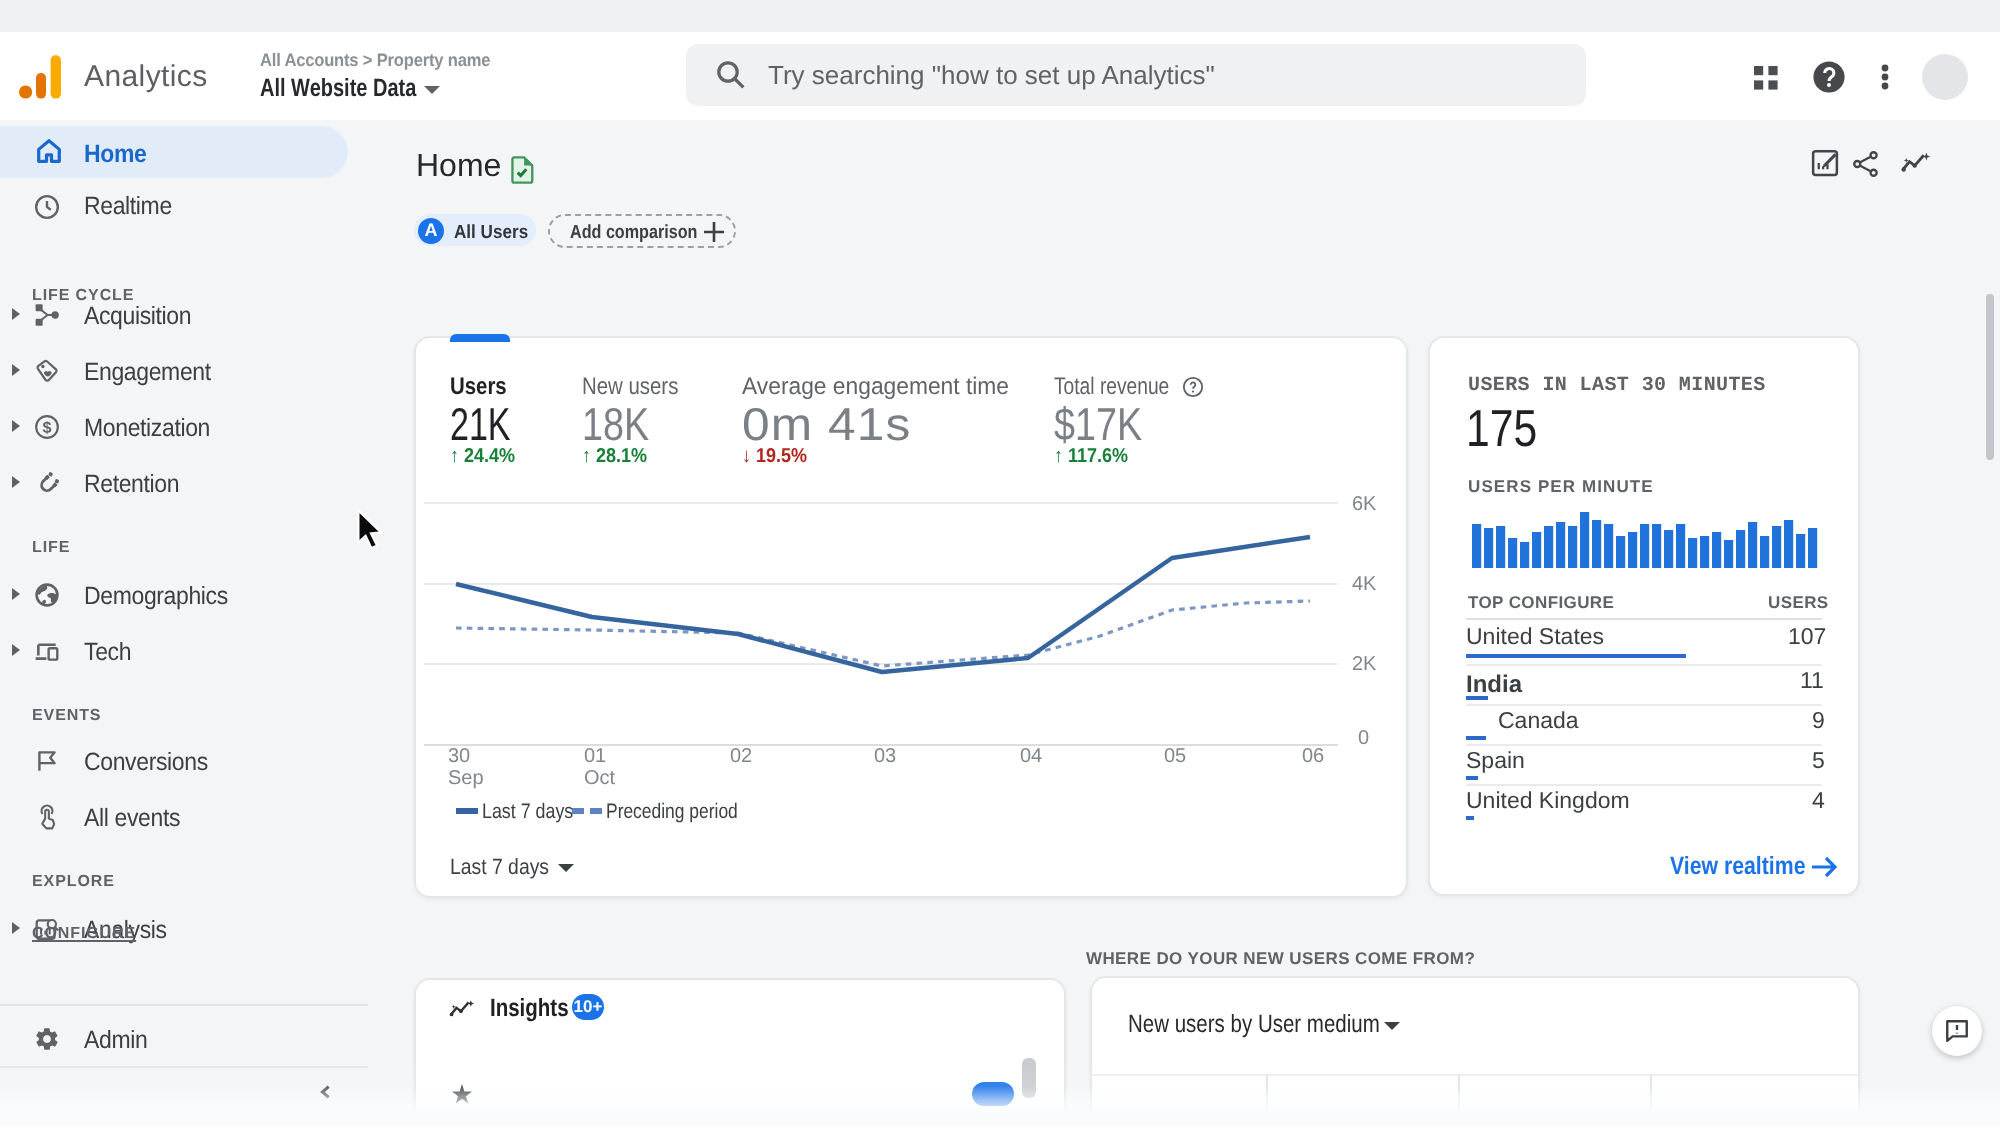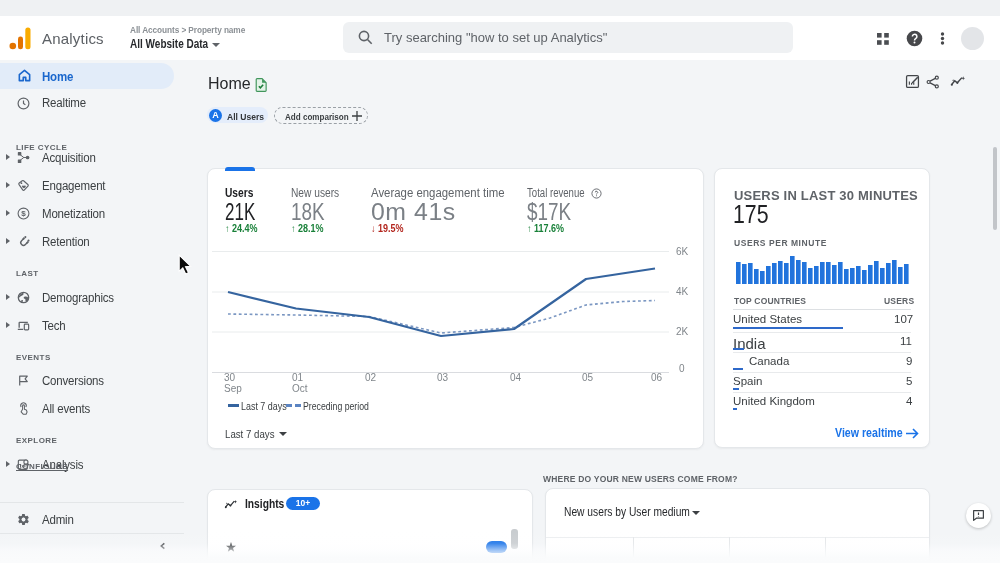--- a/index.html
+++ b/index.html
@@ -101,21 +101,21 @@
 <svg class="navicon" style="top:235px;" width="13" height="13" viewBox="0 0 24 24">
     <g transform="rotate(45 12 14)">
       <path d="M7 7v7a5 5 0 0 0 10 0V7" fill="none" stroke="#5f6368" stroke-width="2.6"></path>
       <path d="M7 7v3.4M17 7v3.4" stroke="#5f6368" stroke-width="3.4"></path>
     </g>
     <rect x="13.5" y="2" width="3.6" height="3.6" rx="1.2" fill="#5f6368" transform="rotate(20 15 4)"></rect>
     <rect x="19.5" y="8.5" width="3.6" height="3.6" rx="1.2" fill="#5f6368" transform="rotate(20 21 10)"></rect>
   </svg>
 <div class="navitem" style="top:235px;">Retention</div>
 
-<div class="navlabel" style="top:269px;">LAST</div>
+<div class="navlabel" style="top:269px;">LIFE</div>
 
 <div class="navarrow" style="top:294px;"></div>
 <svg class="navicon" style="top:291px;" width="13" height="13" viewBox="0 0 24 24">
     <circle cx="12" cy="12" r="9.6" fill="none" stroke="#5f6368" stroke-width="2.4"></circle>
     <path d="M3.2 10.5C5 6 8 4.2 11.5 3.2c1.5 1.8.5 3.6-1 4.6-1.4 1-4 1.2-4.6 3-.5 1.5-1.6 1.3-2.7-.3z" fill="#5f6368"></path>
     <path d="M13 11c2.5-1.5 5.5-1 7.8.8.5 2.8-.8 5.8-3 7.6-2-.2-2.6-1.6-2.2-3 .3-1.3-.4-1.8-1.6-2.2-1.5-.5-2.4-2.2-1-3.2z" fill="#5f6368"></path>
     <path d="M8 20.3c-1-2-.4-3.4 1.2-3.8 1.4-.4 2 .6 1.8 2-.1 1.3-1.6 2.3-3 1.8z" fill="#5f6368"></path>
   </svg>
 <div class="navitem" style="top:291px;">Demographics</div>
 
@@ -253,21 +253,21 @@
 <div class="abs" style="left:228px; top:404px; width:11px; height:2.5px; background:#35649f;"></div>
 <div class="abs" style="left:241px; top:400px; font-size:10.5px; color:#3c4043; transform:scaleX(0.85); transform-origin:left;">Last 7 days</div>
 <div class="abs" style="left:286px; top:404px; width:6px; height:2.5px; background:#5b84c2;"></div>
 <div class="abs" style="left:295px; top:404px; width:6px; height:2.5px; background:#5b84c2;"></div>
 <div class="abs" style="left:303px; top:400px; font-size:10.5px; color:#3c4043; transform:scaleX(0.83); transform-origin:left;">Preceding period</div>
 
 <div class="abs" style="left:225px; top:428px; font-size:11px; color:#3c4043; transform:scaleX(0.88); transform-origin:left;">Last 7 days</div>
 <div class="abs" style="left:279px; top:432px; width:0; height:0; border-top:4.5px solid #3c4043; border-left:4px solid transparent; border-right:4px solid transparent;"></div>
 
 <div class="card" style="left:714px; top:168px; width:216px; height:280px;"></div>
-<div class="abs" style="left:734px; top:188px; font-size:13px; font-weight:bold; color:#5f6368; letter-spacing:0.2px;">USERS IN LAST 30 MINUTES</div>
+<div class="abs" style="left:734px; top:188px; font-size:10px; font-weight:bold; color:#5f6368; letter-spacing:0.2px;font-family:Liberation Mono, monospace;">USERS IN LAST 30 MINUTES</div>
 <div class="abs" style="left:733px; top:199px; font-size:26px; color:#202124; transform:scaleX(0.82); transform-origin:left;">175</div>
 <div class="abs" style="left:734px; top:238px; font-size:8.5px; font-weight:bold; color:#5f6368; letter-spacing:0.55px;">USERS PER MINUTE</div>
 
 <svg class="abs" style="left:736px; top:255px;" width="176" height="29" viewBox="0 0 176 29">
   <g fill="#2173dc">
       <rect x="0" y="7" width="4.6" height="22"></rect>
       <rect x="6" y="9" width="4.6" height="20"></rect>
       <rect x="12" y="8" width="4.6" height="21"></rect>
       <rect x="18" y="14" width="4.6" height="15"></rect>
       <rect x="24" y="16" width="4.6" height="13"></rect>
@@ -291,30 +291,30 @@
       <rect x="132" y="10" width="4.6" height="19"></rect>
       <rect x="138" y="6" width="4.6" height="23"></rect>
       <rect x="144" y="13" width="4.6" height="16"></rect>
       <rect x="150" y="8" width="4.6" height="21"></rect>
       <rect x="156" y="5" width="4.6" height="24"></rect>
       <rect x="162" y="12" width="4.6" height="17"></rect>
       <rect x="168" y="9" width="4.6" height="20"></rect>
     </g>
 </svg>
 
-<div class="abs" style="left:734px; top:296px; font-size:8.5px; font-weight:bold; color:#5f6368; letter-spacing:0.2px;">TOP COUNTRIES</div>
+<div class="abs" style="left:734px; top:296px; font-size:8.5px; font-weight:bold; color:#5f6368; letter-spacing:0.2px;">TOP CONFIGURE</div>
 <div class="abs" style="left:884px; top:296px; font-size:8.5px; font-weight:bold; color:#5f6368; letter-spacing:0.2px;">USERS</div>
 <div class="abs" style="left:733px; top:309px; width:178px; height:1px; background:#dde0e3;"></div>
 
 <div class="abs" style="left:733px; top:313px; font-size:11.5px; color:#3c4043;">United States</div>
 <div class="abs" style="left:894px; top:313px; font-size:11.5px; color:#3c4043;">107</div>
 <div class="abs" style="left:733px; top:326.5px; width:110px; height:2.5px; background:#2e69c9;"></div>
 <div class="abs" style="left:733px; top:332px; width:178px; height:1px; background:#e8eaec;"></div>
 
-<div class="abs" style="left:733px; top:335px; font-size:15px; color:#3c4043;">India</div>
+<div class="abs" style="left:733px; top:335px; font-size:12px; color:#3c4043;font-weight:bold;">India</div>
 <div class="abs" style="left:900px; top:335px; font-size:11.5px; color:#3c4043;">11</div>
 <div class="abs" style="left:733px; top:347.5px; width:11px; height:2.5px; background:#2e69c9;"></div>
 <div class="abs" style="left:733px; top:352px; width:178px; height:1px; background:#e8eaec;"></div>
 
 <div class="abs" style="left:733px; top:355px; font-size:11.5px; color:#3c4043;margin-left:16px;">Canada</div>
 <div class="abs" style="left:906px; top:355px; font-size:11.5px; color:#3c4043;">9</div>
 <div class="abs" style="left:733px; top:367.5px; width:10px; height:2.5px; background:#2e69c9;"></div>
 <div class="abs" style="left:733px; top:372px; width:178px; height:1px; background:#e8eaec;"></div>
 
 <div class="abs" style="left:733px; top:375px; font-size:11.5px; color:#3c4043;">Spain</div>
@@ -332,21 +332,21 @@
   </svg>
 
 <div class="card" style="left:207px; top:489px; width:326px; height:80px; border-radius:8px 8px 0 0;"></div>
 <svg class="abs" style="left:224px; top:499px;" width="14" height="11" viewBox="0 0 24 20">
     <path d="M2 15l5-6 4 3 7-8" fill="none" stroke="#2f3337" stroke-width="2.2"></path>
     <circle cx="2.5" cy="15" r="1.7" fill="#2f3337"></circle>
     <circle cx="11" cy="12" r="1.7" fill="#2f3337"></circle>
     <path d="M20 2l.8 2.2L23 5l-2.2.8L20 8l-.8-2.2L17 5l2.2-.8zM4.5 6l.5 1.5L6.5 8 5 8.5 4.5 10 4 8.5 2.5 8 4 7.5z" fill="#2f3337"></path>
   </svg>
 <div class="abs" style="left:245px; top:497px; font-size:12.5px; font-weight:bold; color:#202124; transform:scaleX(0.82); transform-origin:left;">Insights</div>
-<div class="abs" style="left:286px; top:497px; width:34px; height:13px; background:#1a73e8; border-radius:7px; color:#fff; font-size:8.5px; font-weight:bold; text-align:center; line-height:13px;">10+</div>
+<div class="abs" style="left:286px; top:497px; width:16px; height:13px; background:#1a73e8; border-radius:7px; color:#fff; font-size:8.5px; font-weight:bold; text-align:center; line-height:13px;">10+</div>
 <div class="abs" style="left:511px; top:529px; width:7px; height:20px; background:#c8cccf; border-radius:3px;"></div>
 <div class="abs" style="left:486px; top:541px; width:21px; height:12px; background:#1a73e8; border-radius:6px;"></div>
 <svg class="abs" style="left:225px; top:541px;" width="12" height="12" viewBox="0 0 24 24">
     <path d="M12 2l2.4 7.6H22l-6 4.6 2.3 7.4-6.3-4.7-6.3 4.7L8 14.2l-6-4.6h7.6z" fill="#3c4043"></path>
   </svg>
 
 <div class="abs" style="left:543px; top:474px; font-size:8.5px; font-weight:bold; color:#5f6368; letter-spacing:0.2px;">WHERE DO YOUR NEW USERS COME FROM?</div>
 <div class="card" style="left:545px; top:488px; width:385px; height:81px; border-radius:8px 8px 0 0;"></div>
 <div class="abs" style="left:564px; top:505px; font-size:12.5px; font-weight:500; color:#27292c; transform:scaleX(0.82); transform-origin:left;">New users by User medium</div>
 <div class="abs" style="left:692px; top:511px; width:0; height:0; border-top:4.5px solid #3c4043; border-left:4px solid transparent; border-right:4px solid transparent;"></div>

